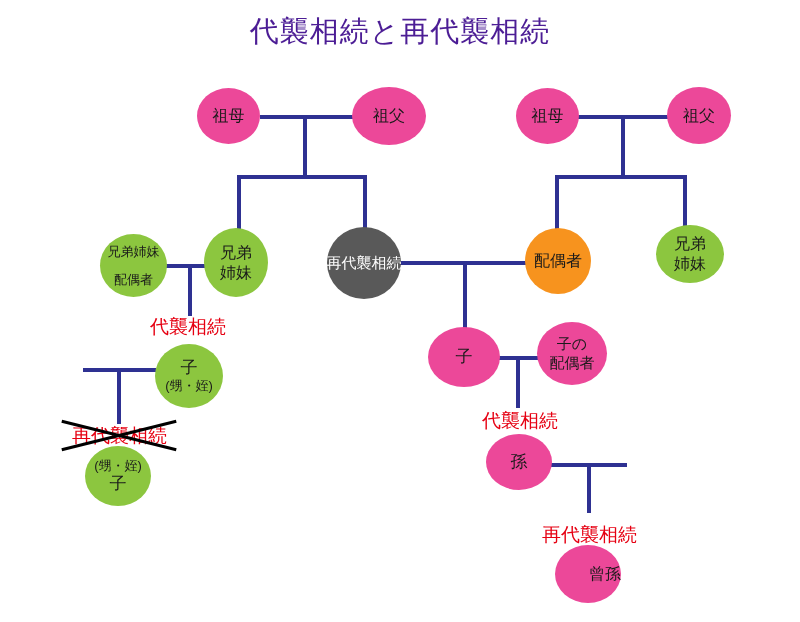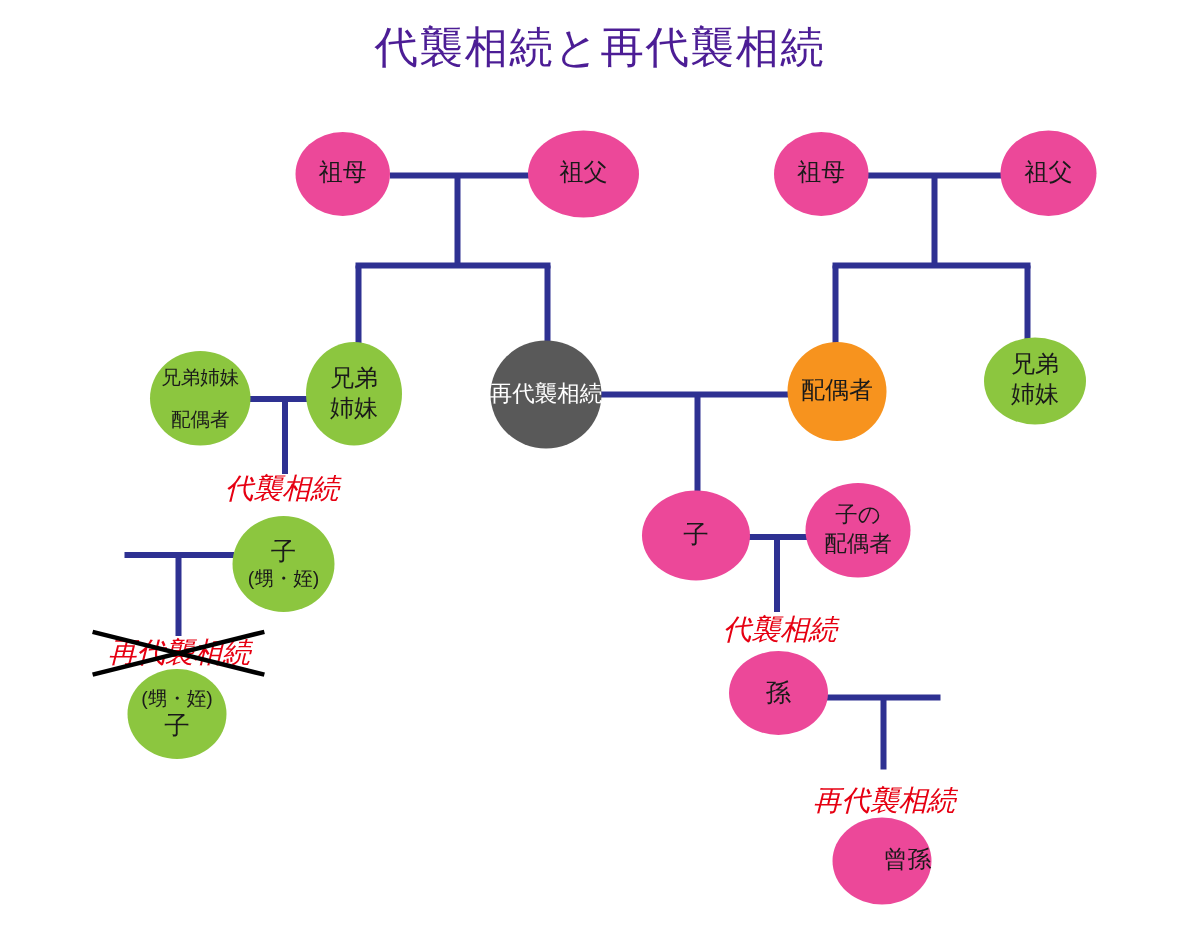--- a/index.html
+++ b/index.html
@@ -20,21 +20,21 @@
   .node span{display:block;white-space:nowrap;}
   .blue{background:#ec4899;}
   .green{background:#8CC63F;}
   .orange{background:#F7931E;}
   .gray{background:#595959;color:#ffffff;}
   .fs13{font-size:13px;}
   .fs15{font-size:15px;}
   .fs17{font-size:17px;}
   .spread{line-height:2.1;}
   .rlabel{
-    position:absolute;color:#E60012;font-size:19px;line-height:1;white-space:nowrap;font-style:italic;
+    position:absolute;color:#E60012;font-size:19px;line-height:1;white-space:nowrap;
   }
   .cross-wrap{position:absolute;left:60px;top:419px;width:118px;height:34px;}
   .cross-wrap .rtext{position:absolute;left:12px;top:7px;}
   .strike{
     position:absolute;left:0;top:15px;width:118px;height:3px;background:#000;
     transform-origin:50% 50%;
   }
   .s1{transform:rotate(14deg);}
   .s2{transform:rotate(-14deg);}
 </style>

